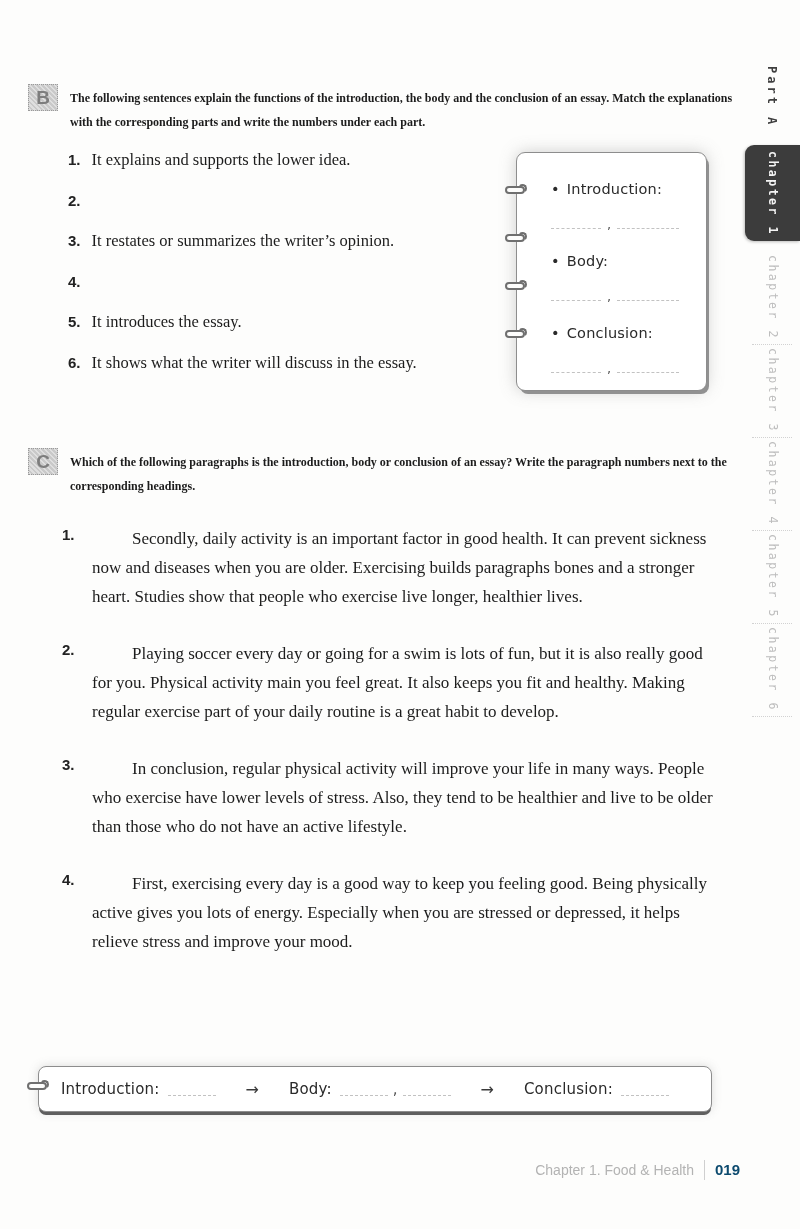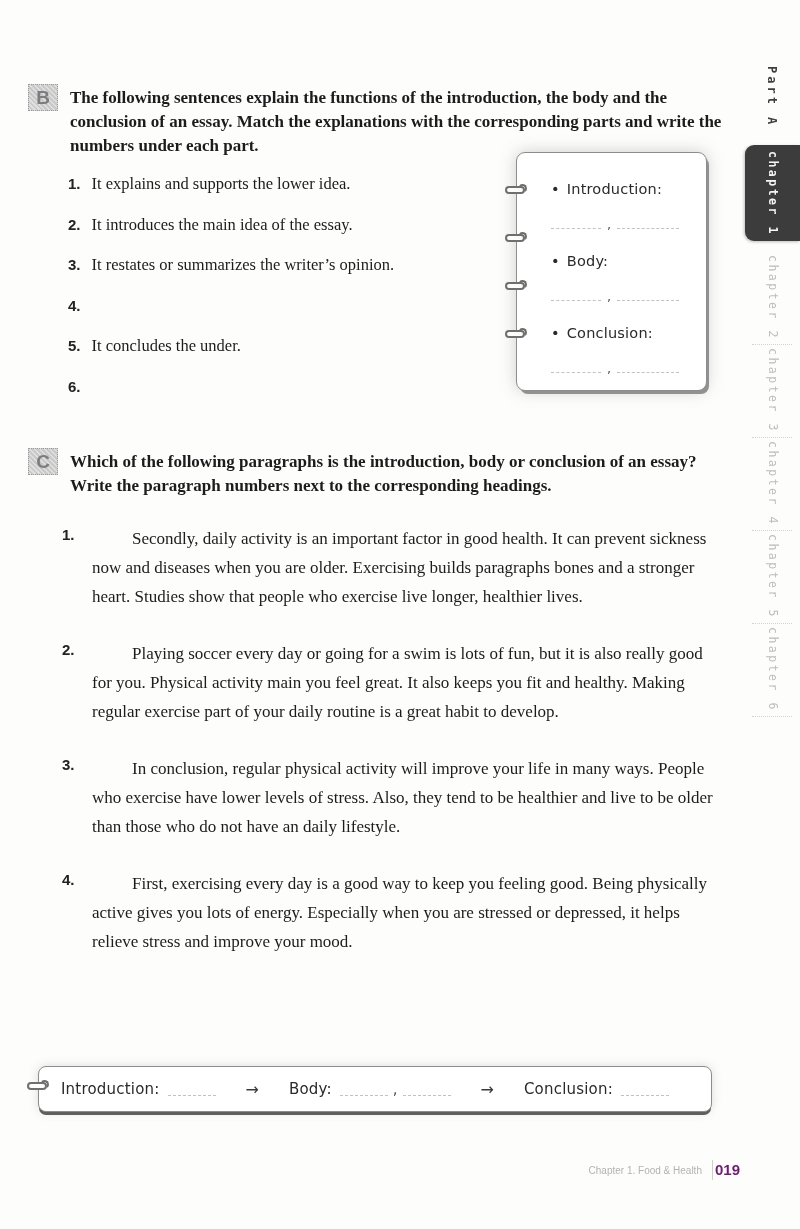--- a/index.html
+++ b/index.html
@@ -51,21 +51,21 @@
     color: #7d7d7d;
     display: flex; align-items: center; justify-content: center;
     font-family: "Liberation Sans", sans-serif;
     font-size: 19px; font-weight: bold;
   }
 
   
   .section-b { position: absolute; top: 84px; left: 28px; width: 714px; }
   .sec-head { display: flex; gap: 12px; }
   .instructions {
-    font-size: 17px; font-weight: bold; line-height: 24px; width: 668px;
+    font-size: 12px; font-weight: bold; line-height: 24px; width: 668px;
     padding-top: 2px;
   }
   .b-list { margin: 16px 0 0 40px; width: 440px; }
   .b-item { display: flex; gap: 11px; margin-bottom: 21.5px; font-size: 16.5px; line-height: 19px; }
   .item-num, .para-num {
     font-family: "Liberation Sans", sans-serif;
     font-weight: bold; font-size: 15px; color: #222;
   }
 
   
@@ -117,58 +117,58 @@
   .ab-blank { display: inline-block; border-bottom: 1.5px dashed #c2c2c2; height: 14px; width: 48px; }
   .ab-arrow { margin: 0 30px; color: #3a3a3a; font-size: 16px; }
   .ab-comma { margin: 0 5px; color: #555; }
 
   
   .footer {
     position: absolute; top: 1160px; right: 60px;
     display: flex; align-items: center;
     font-family: "Liberation Sans", sans-serif;
   }
-  .footer-title { color: #b3b3b3; font-size: 10px; padding-right: 10px; }
+  .footer-title { color: #b3b3b3; font-size: 14px; padding-right: 10px; }
   .footer-page {
-    color: #701a75; font-size: 15px; font-weight: bold;
-    border-left: 1px solid #cfcfcf; padding-left: 2px; line-height: 20px;
+    color: #0c4a6e; font-size: 15px; font-weight: bold;
+    border-left: 1px solid #cfcfcf; padding-left: 10px; line-height: 20px;
   }
 </style>
 </head>
 <body>
 
 <div class="page">
 
   <div class="section-b">
     <div class="sec-head">
       <div class="badge">B</div>
       <div class="instructions">The following sentences explain the functions of the introduction, the body and the conclusion of an essay. Match the explanations with the corresponding parts and write the numbers under each part.</div>
     </div>
     <div class="b-list">
       <div class="b-item">
         <span class="item-num">1.</span>
         <span>It explains and supports the lower idea.</span>
       </div>
       <div class="b-item">
         <span class="item-num">2.</span>
-        <span>It introduces the main idea of the essay.</span>
       </div>
       <div class="b-item">
         <span class="item-num">3.</span>
         <span>It restates or summarizes the writer’s opinion.</span>
       </div>
       <div class="b-item">
         <span class="item-num">4.</span>
       </div>
       <div class="b-item">
         <span class="item-num">5.</span>
-        <span>It concludes the under.</span>
+        <span>It introduces the essay.</span>
       </div>
       <div class="b-item">
         <span class="item-num">6.</span>
+        <span>It shows what the writer will discuss in the essay.</span>
       </div>
     </div>
   </div>
 
   <div class="notepad">
     <span class="ring r1"></span>
     <span class="ring r2"></span>
     <span class="ring r3"></span>
     <span class="ring r4"></span>
 
@@ -218,21 +218,21 @@
       <div class="para-row">
         <span class="para-num">1.</span>
         <div class="para-text">Secondly, daily activity is an important factor in good health. It can prevent sickness now and diseases when you are older. Exercising builds paragraphs bones and a stronger heart. Studies show that people who exercise live longer, healthier lives.</div>
       </div>
       <div class="para-row">
         <span class="para-num">2.</span>
         <div class="para-text">Playing soccer every day or going for a swim is lots of fun, but it is also really good for you. Physical activity main you feel great. It also keeps you fit and healthy. Making regular exercise part of your daily routine is a great habit to develop.</div>
       </div>
       <div class="para-row">
         <span class="para-num">3.</span>
-        <div class="para-text">In conclusion, regular physical activity will improve your life in many ways. People who exercise have lower levels of stress. Also, they tend to be healthier and live to be older than those who do not have an daily lifestyle.</div>
+        <div class="para-text">In conclusion, regular physical activity will improve your life in many ways. People who exercise have lower levels of stress. Also, they tend to be healthier and live to be older than those who do not have an active lifestyle.</div>
       </div>
       <div class="para-row">
         <span class="para-num">4.</span>
         <div class="para-text">First, exercising every day is a good way to keep you feeling good. Being physically active gives you lots of energy. Especially when you are stressed or depressed, it helps relieve stress and improve your mood.</div>
       </div>
     </div>
   </div>
 
   <div class="answer-bar">
     <span class="ring ab-ring"></span>

